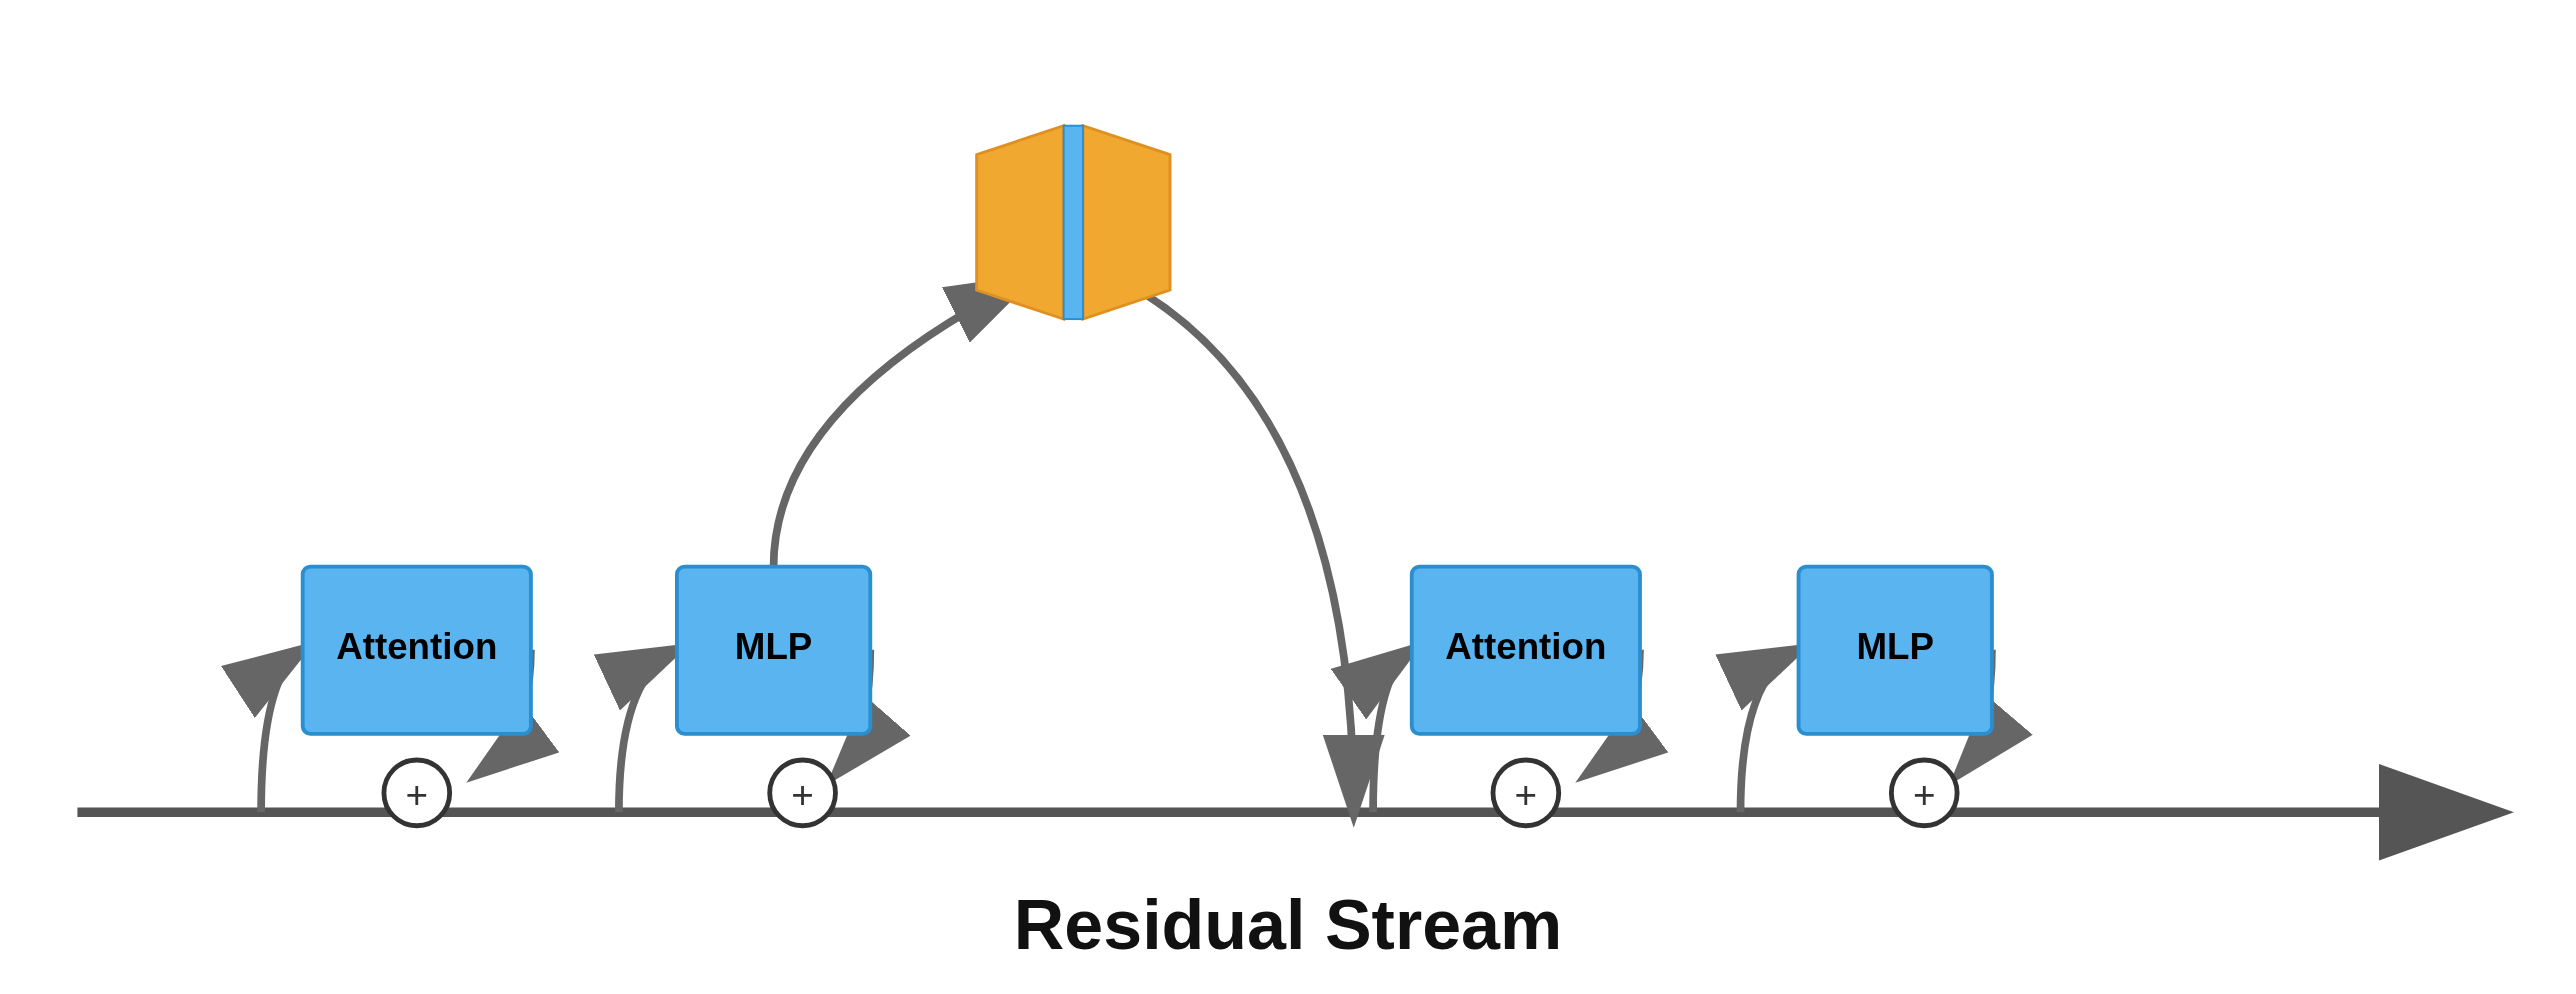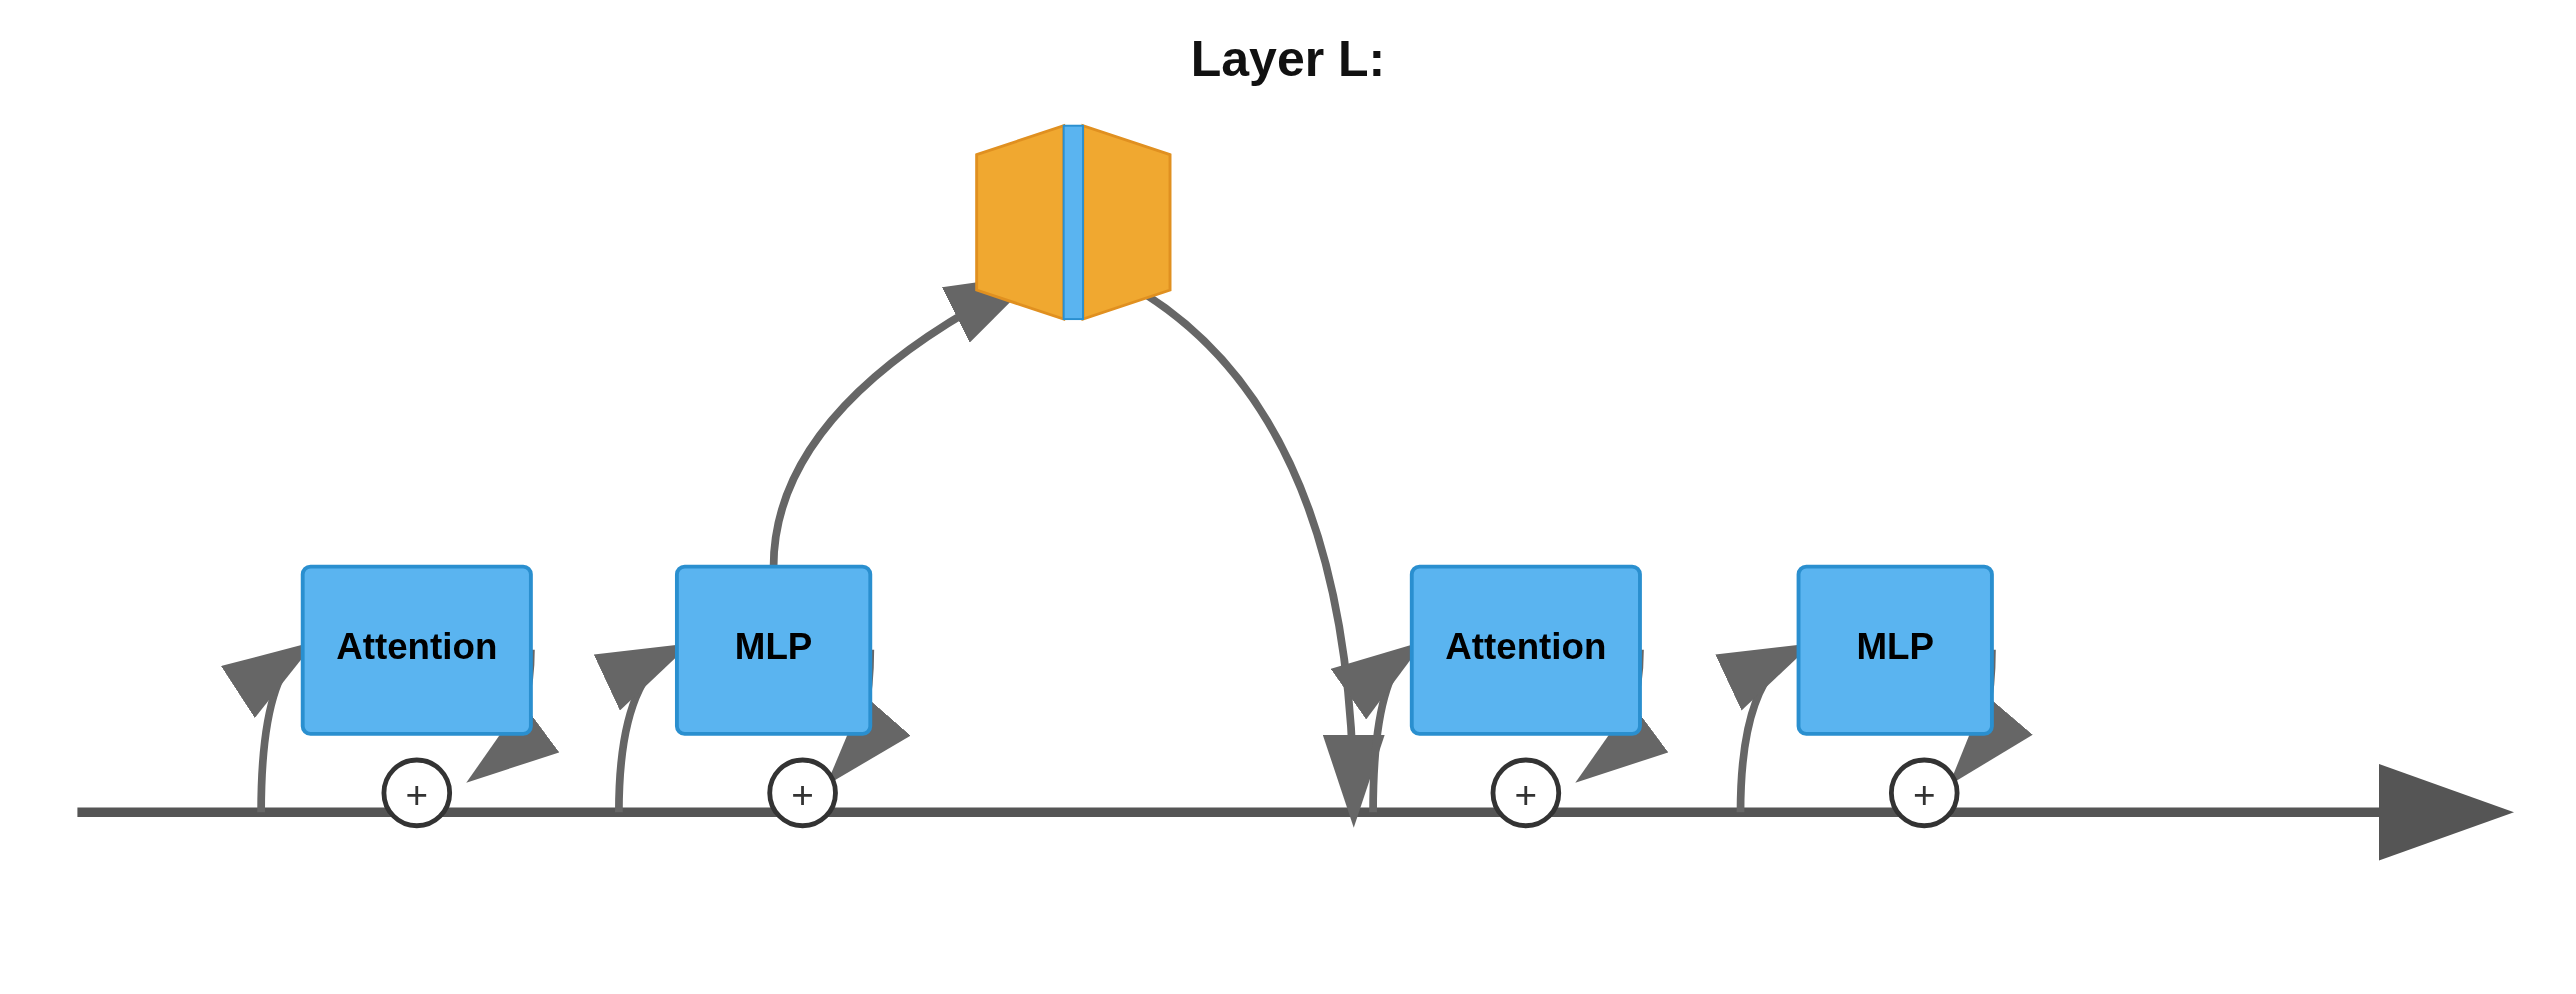--- a/index.html
+++ b/index.html
@@ -50,23 +50,24 @@
       color: #111111;
       white-space: nowrap;
     }
   </style>
 </head>
 <body>
 
 <div class="diagram-container">
 
   <div class="layer-label">
-    <span>Layer L:</span><br>
+    <br>
   </div>
 
+  <div class="residual-stream-label">Residual Stream</div>
 
   <svg class="main-svg" viewBox="0 0 2664 1028" width="2576" height="994">
 
     <defs>
       <marker id="arrow" markerWidth="14" markerHeight="10" refX="12" refY="5" orient="auto">
         <path d="M0,0 L14,5 L0,10 Z" fill="#555"></path>
       </marker>
       <marker id="arrow-small" markerWidth="12" markerHeight="8" refX="10" refY="4" orient="auto">
         <path d="M0,0 L12,4 L0,8 Z" fill="#666"></path>
       </marker>

